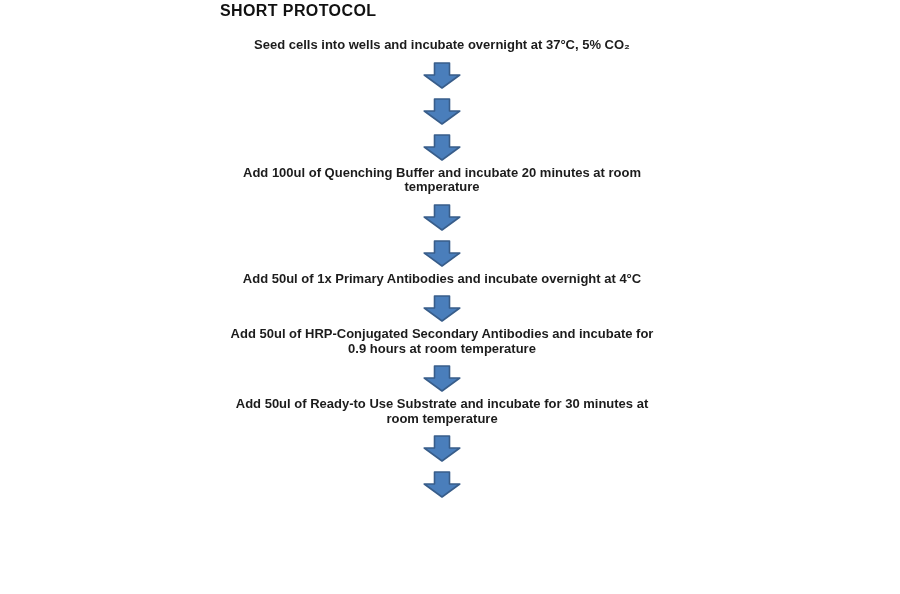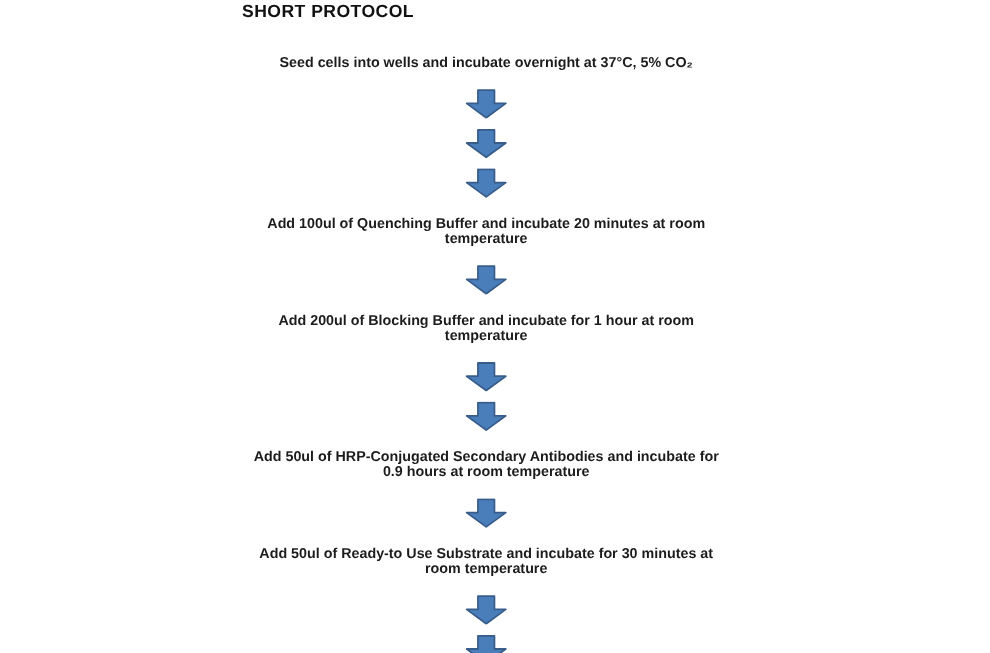--- a/index.html
+++ b/index.html
@@ -39,21 +39,21 @@
     width: 884px;
     padding-top: 34px;
     display: block;
   }
   .step {
     display: block;
   }
   .step-text {
     display: block;
     max-width: 440px;
-    margin: 16px auto;
+    margin: 4px auto;
     text-align: center;
     font-size: 13px;
     line-height: 14.5px;
     font-weight: 700;
     color: var(--text-color);
   }
   .arrow {
     display: block;
     width: 38px;
     height: 27px;
@@ -100,30 +100,30 @@
   <div class="step">
     <span class="step-text">Add 100ul of Quenching Buffer and incubate 20 minutes at room temperature</span>
   </div>
 
   <div class="arrow">
     <svg viewBox="0 0 38 27" xmlns="http://www.w3.org/2000/svg" aria-hidden="true">
       <path d="M 11.5 1 H 26.5 V 13 H 36.8 L 19 26 L 1.2 13 H 11.5 Z"></path>
     </svg>
   </div>
 
-  <div class="step">
-    <span class="step-text">Add 200ul of Blocking Buffer and incubate for 1 hour at room temperature</span>
-  </div>
 
   <div class="arrow">
     <svg viewBox="0 0 38 27" xmlns="http://www.w3.org/2000/svg" aria-hidden="true">
       <path d="M 11.5 1 H 26.5 V 13 H 36.8 L 19 26 L 1.2 13 H 11.5 Z"></path>
     </svg>
   </div>
 
+  <div class="step">
+    <span class="step-text">Add 50ul of 1x Primary Antibodies and incubate overnight at 4°C</span>
+  </div>
 
   <div class="arrow">
     <svg viewBox="0 0 38 27" xmlns="http://www.w3.org/2000/svg" aria-hidden="true">
       <path d="M 11.5 1 H 26.5 V 13 H 36.8 L 19 26 L 1.2 13 H 11.5 Z"></path>
     </svg>
   </div>
 
   <div class="step">
     <span class="step-text">Add 50ul of HRP-Conjugated Secondary Antibodies and incubate for 0.9 hours at room temperature</span>
   </div>

